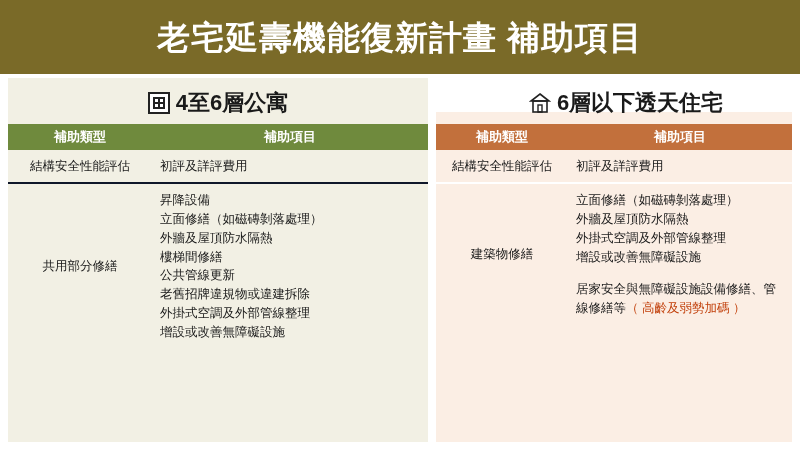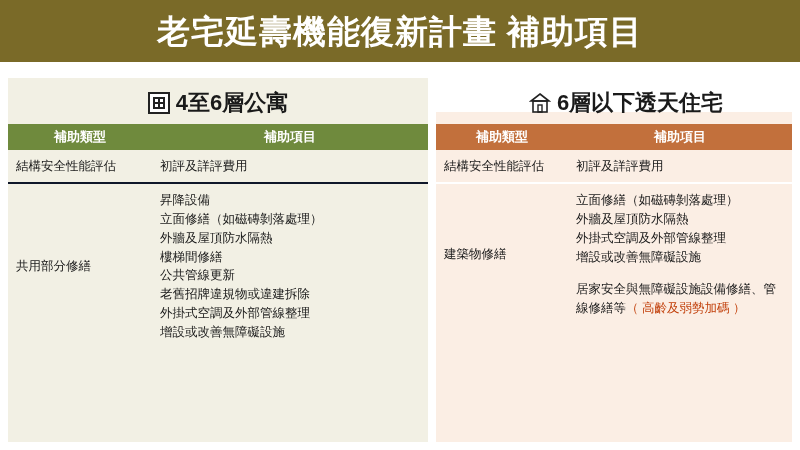--- a/index.html
+++ b/index.html
@@ -19,21 +19,21 @@
     height: 450px;
     background: #ffffff;
     box-sizing: border-box;
   }
   
   .header-band {
     position: absolute;
     left: 0;
     top: 0;
     width: 800px;
-    height: 62px;
+    height: 74px;
     background: #7a6a28;
     display: flex;
     align-items: center;
     justify-content: center;
   }
   .header-title {
     color: #ffffff;
     font-size: 33px;
     font-weight: bold;
     letter-spacing: 1px;
@@ -139,20 +139,21 @@
     color: #1a1a1a;
     vertical-align: middle;
     line-height: 1.5;
     padding: 7px 8px;
   }
   .tbl-left td { background: #f2f0e4; }
   .tbl-right td { background: #fbeee4; }
   .tbl-left tr + tr td { border-top: 2px solid #0f172a; }
   .tbl-right tr + tr td { border-top: 2px solid #ffffff; }
   .col-type {
+    text-align: center;
     font-weight: normal;
   }
   .col-item { text-align: left; }
   .tbl-left .col-type { width: 140px; }
   .tbl-right .col-type { width: 128px; }
   .multiline { white-space: pre-line; }
   .em-red {
     color: #c2410c;
     font-weight: normal;
   }

